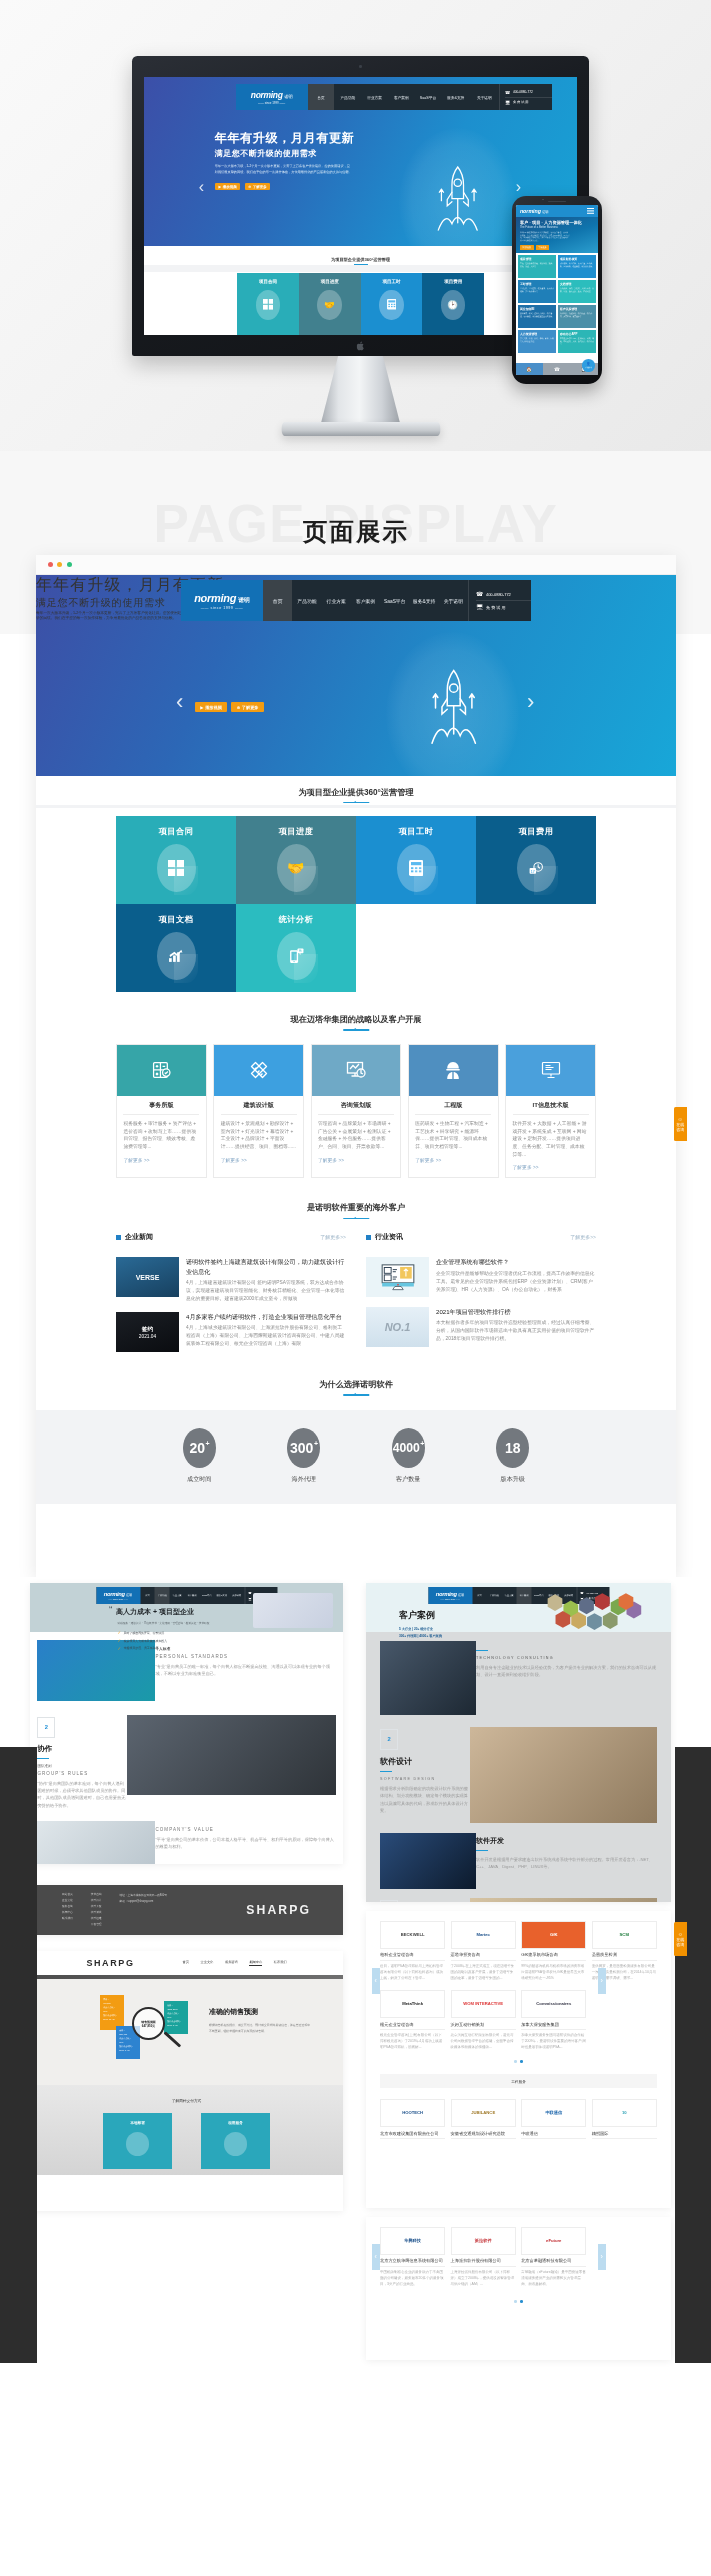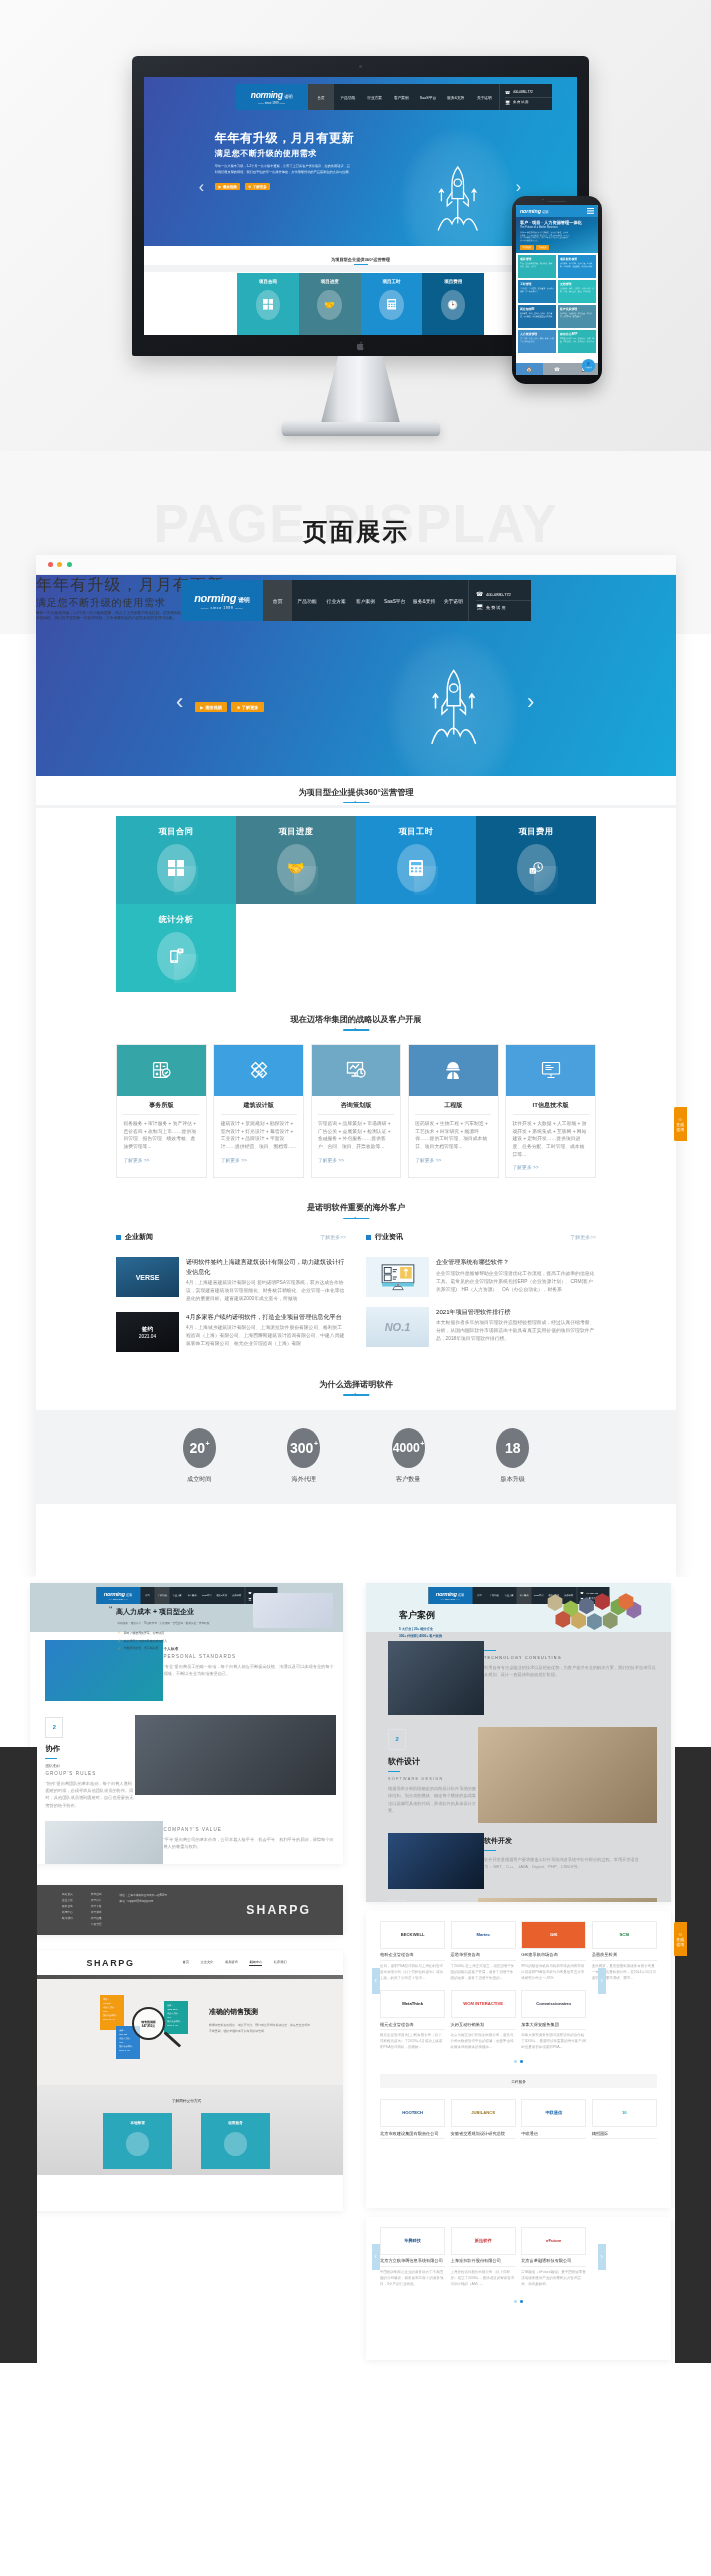--- a/index.html
+++ b/index.html
@@ -171,21 +171,21 @@
   .sec-subpages { position:absolute; left:0; top:1577px; width:712px; height:786px; }
   .slab-left  { position:absolute; left:0;   top:0;   width:366px; height:786px; background:#fff; }
   .slab-right { position:absolute; left:366px; top:0; width:346px; height:786px; background:#fff; }
 
   .sp { position:absolute; background:#fff; box-shadow:0 1.6px 7.4px rgba(0,0,0,.07); overflow:hidden; }
   .sp-hero { height:49px; position:relative; }
   .sp-nav { position:absolute; left:50%; transform:translateX(-50%); top:3.7px; width:181px; height:17px; }
 
   .sp-gray { background:#d9dbdc; }
   .sp-body { padding:7.4px; }
-  .row-lr { display:flex; gap:0; align-items:flex-start;padding-left:8px; }
+  .row-lr { display:flex; gap:0; align-items:flex-start; }
   .ph { background:linear-gradient(135deg,#c9d2d9,#9fb0bd); }
   .lbl-cn { font-size:7.4px; font-weight:700; color:#222; }
   .lbl-en { font-size:4.5px; letter-spacing:1.1px; color:#777; margin-top:2.7px; }
   .lbl-p  { font-size:4.2px; color:#999; line-height:1.75; margin-top:4.2px; }
   .numbox { width:18px; height:21px; border:0.5px solid #dfe3e6; display:flex; align-items:center;
             justify-content:center; color:#1f8fd6; font-size:5.8px; font-weight:700; }
   .bluebar { width:11.7px; height:1.1px; background:#1f9ad6; margin:3.7px 0 4.8px; }
 
   .dark-footer { background:#4a4a4a; color:#cfcfcf; }
   .sharpg-word { font-size:12.2px; font-weight:700; letter-spacing:2.1px; color:#f2f2f2; }
@@ -539,20 +539,33 @@
           <svg width="16" height="16" viewBox="0 0 30 30">
               <g fill="none" stroke="#fff" stroke-width="2">
                 <circle cx="19" cy="13" r="8"></circle>
                 <path d="M19 8v5l3.5 2.5"></path>
               </g>
               <rect x="3" y="15" width="12" height="11" rx="1.5" fill="#fff"></rect>
               <text x="9" y="24" font-size="7" fill="#2ba0e4" text-anchor="middle" font-family="sans-serif">17</text>
             </svg>
         </div>
       </div>
+      <div class="tile" style="background:#0a5e8c;">
+        <span class="t-lab">项目文档</span>
+        <div class="t-ico">
+          <svg width="16" height="15" viewBox="0 0 30 28">
+              <g fill="#fff">
+                <rect x="2" y="19" width="5" height="7"></rect>
+                <rect x="9.5" y="14" width="5" height="12"></rect>
+                <rect x="17" y="8" width="5" height="18"></rect>
+                <path d="M3 13L12 7l5 4 8-8 2 6-3-1-7 7-5-4-8 6z"></path>
+              </g>
+            </svg>
+        </div>
+      </div>
       <div class="tile" style="background:#2bbcc0;">
         <span class="t-lab">统计分析</span>
         <div class="t-ico">
           <svg width="15" height="16" viewBox="0 0 28 30">
               <rect x="2" y="4" width="15" height="24" rx="2" fill="#fff"></rect>
               <rect x="4.5" y="7" width="10" height="16" fill="#5bc6d4"></rect>
               <circle cx="9.5" cy="25.5" r="1.2" fill="#5bc6d4"></circle>
               <rect x="16" y="1" width="11" height="9" rx="1.5" fill="#fff"></rect>
               <path d="M19 10l2 3 1-3z" fill="#fff"></path>
               <text x="21.5" y="8" font-size="5.5" fill="#5bc6d4" text-anchor="middle" font-family="sans-serif">Hi</text>

